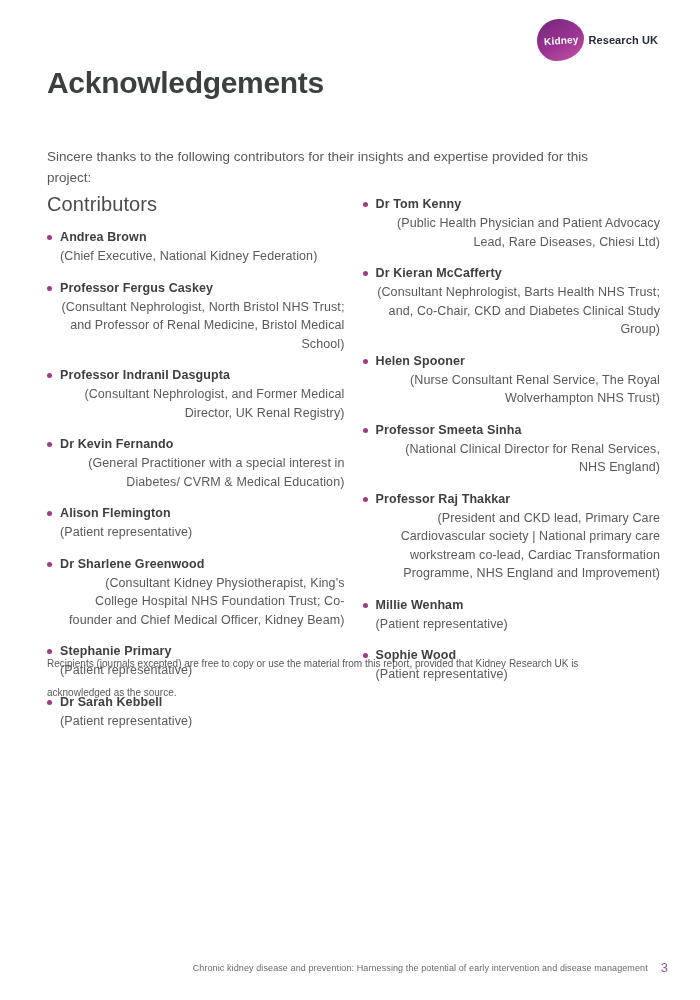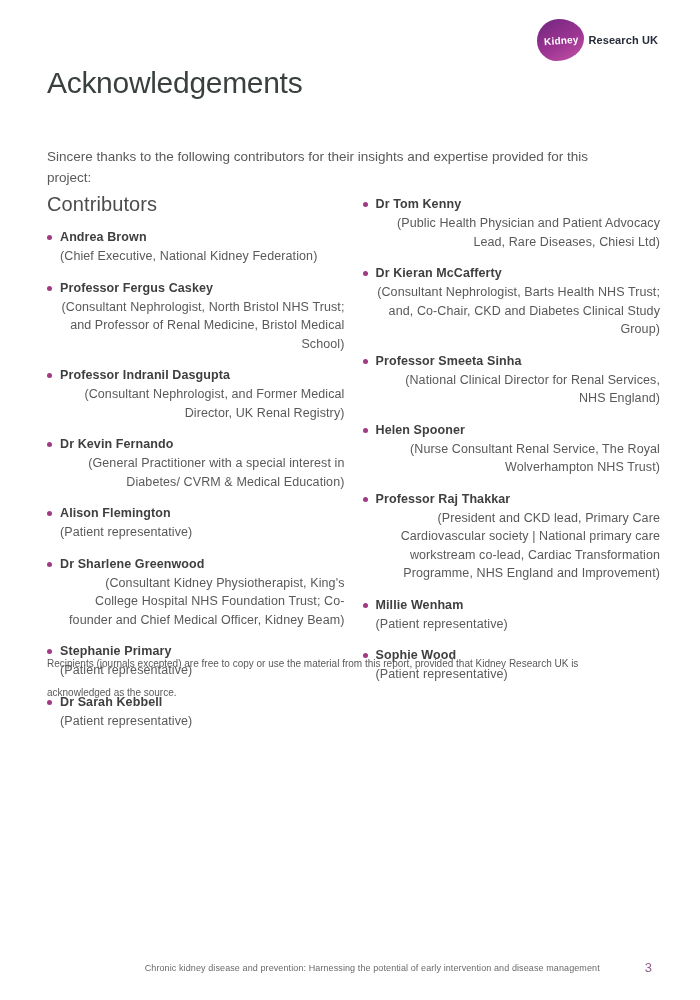--- a/index.html
+++ b/index.html
@@ -46,21 +46,21 @@
     color: #272b3a;
     letter-spacing: 0.1px;
   }
 
   
   .title {
     position: absolute;
     top: 66px;
     left: 47px;
     font-size: 30px;
-    font-weight: 400;
+    font-weight: 700;
     color: #3a403e;
     letter-spacing: -0.3px;
   }
   .intro {
     position: absolute;
     top: 146px;
     left: 47px;
     width: 545px;
     font-size: 13.5px;
     line-height: 21px;
@@ -117,24 +117,23 @@
     color: #59595b;
     line-height: 18.5px;
     letter-spacing: 0.1px;
     text-align: right;
   }
 
   
   .footer {
     position: absolute;
     top: 960px;
-    right: 48px;
+    right: 32px;
     display: flex;
     align-items: center;
-    gap: 32px;
   }
   .footer-text {
     font-size: 9px;
     color: #6a6a6c;
     letter-spacing: 0.1px;
   }
   .footer-page {
     font-size: 13px;
     color: #8d5e88;
     margin-left: 13px;
@@ -239,30 +238,30 @@
     <span class="bullet"></span>
     <div>
       <div class="person-name">Dr Kieran McCafferty</div>
       <div class="person-role">(Consultant Nephrologist, Barts Health NHS Trust; and, Co-Chair, CKD and Diabetes Clinical Study Group)</div>
     </div>
   </div>
 
   <div class="person">
     <span class="bullet"></span>
     <div>
+      <div class="person-name">Helen Spooner</div>
+      <div class="person-role">(Nurse Consultant Renal Service, The Royal Wolverhampton NHS Trust)</div>
+    </div>
+  </div>
+
+  <div class="person">
+    <span class="bullet"></span>
+    <div>
       <div class="person-name">Professor Smeeta Sinha</div>
       <div class="person-role">(National Clinical Director for Renal Services, NHS England)</div>
-    </div>
-  </div>
-
-  <div class="person">
-    <span class="bullet"></span>
-    <div>
-      <div class="person-name">Helen Spooner</div>
-      <div class="person-role">(Nurse Consultant Renal Service, The Royal Wolverhampton NHS Trust)</div>
     </div>
   </div>
 
   <div class="person">
     <span class="bullet"></span>
     <div>
       <div class="person-name">Professor Raj Thakkar</div>
       <div class="person-role">(President and CKD lead, Primary Care Cardiovascular society | National primary care workstream co-lead, Cardiac Transformation Programme, NHS England and Improvement)</div>
     </div>
   </div>

